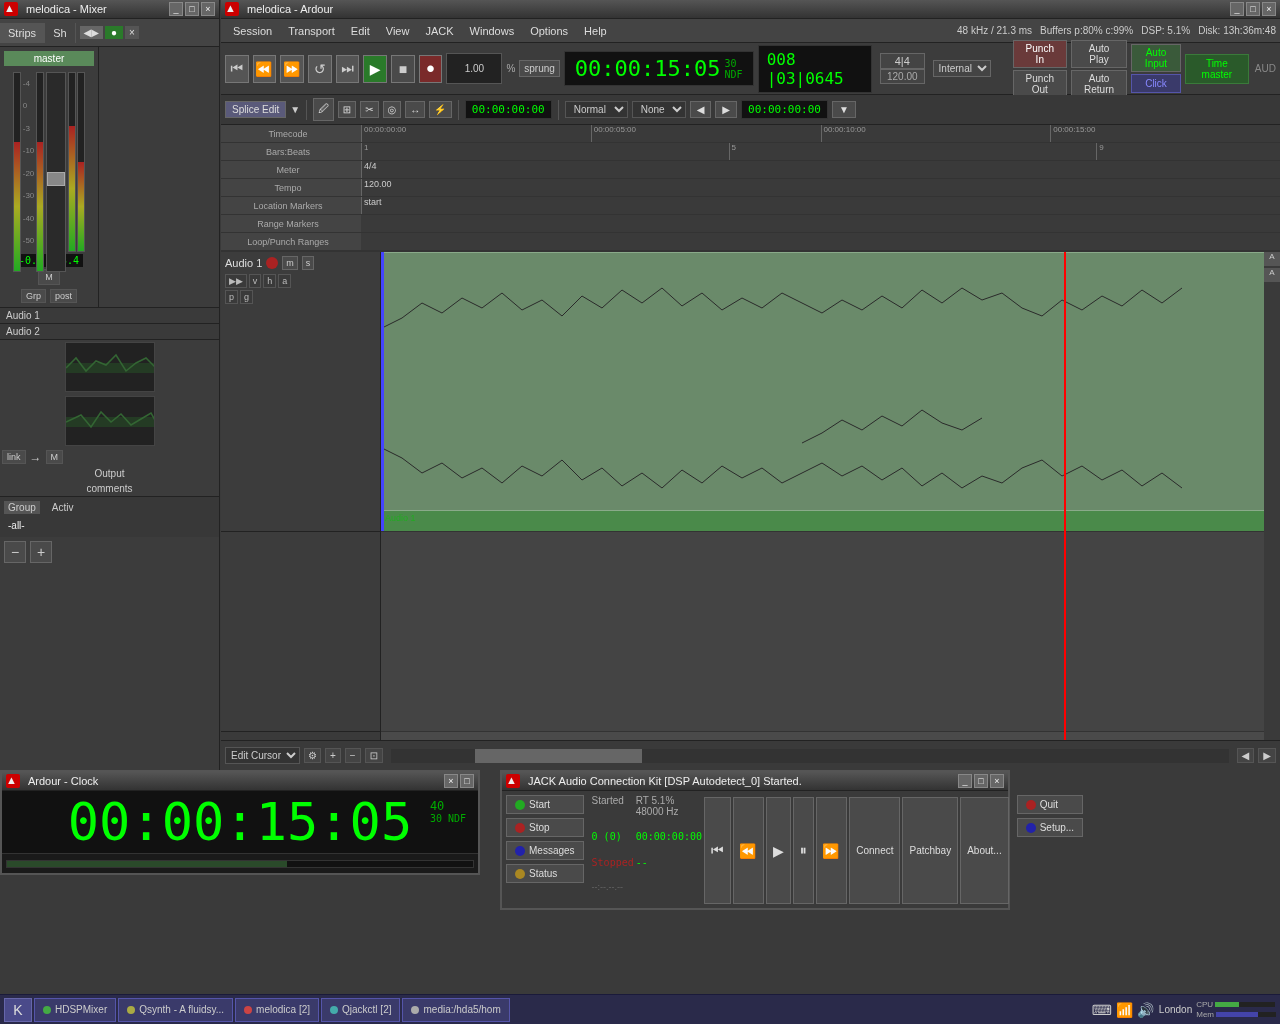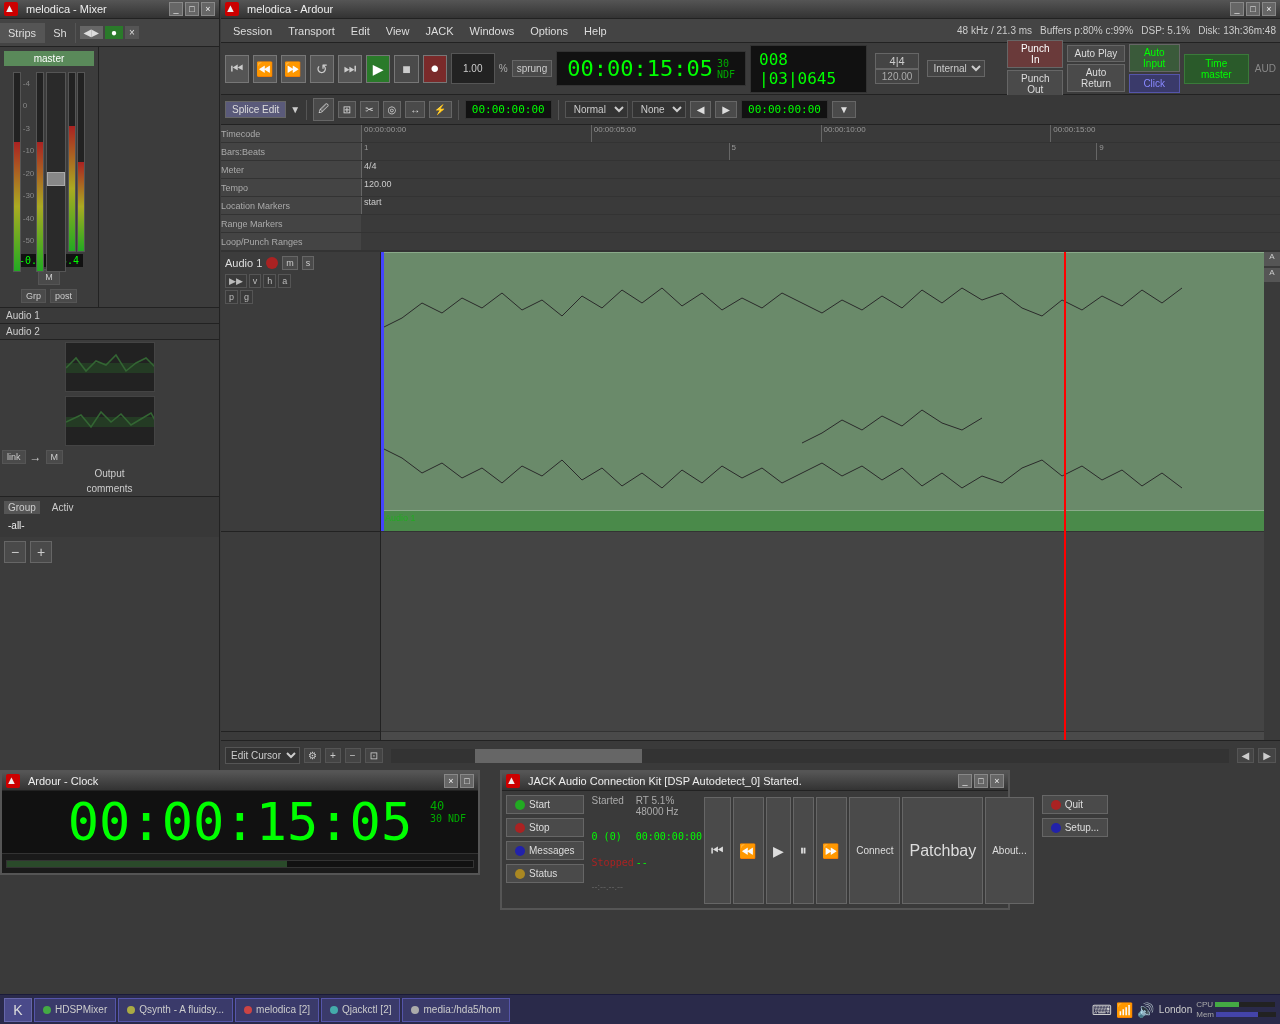--- a/index.html
+++ b/index.html
@@ -109,21 +109,21 @@
       padding: 3px 8px; font-size: 10px; cursor: pointer;
     }
 
     .click-btn {
       background: #3a3a6a; color: #88f; border: 1px solid #55a;
       padding: 3px 8px; font-size: 10px; cursor: pointer;
     }
 
     .rate-input { 
       background: #222; border: 1px solid #555; color: #ccc; 
-      width: 44px; font-size: 10px; text-align: center; padding: 9px;
+      width: 56px; font-size: 10px; text-align: center; padding: 9px;
     }
     .rate-pct { color: #aaa; font-size: 10px; }
     .sprung-btn { 
       background: #4a4a4a; border: 1px solid #666; color: #ccc; 
       font-size: 10px; padding: 2px 4px; cursor: pointer;
     }
 
     
     #edit-toolbar {
       background: #383838; height: 30px; display: flex; align-items: center;
@@ -148,21 +148,21 @@
       display: flex; flex-direction: column; flex: 1; overflow: hidden;
     }
     #ruler-area {
       background: #444; border-bottom: 1px solid #333;
       display: flex; flex-direction: column;
     }
     .ruler-row {
       display: flex; height: 18px; align-items: center; border-bottom: 1px solid #333;
     }
     .ruler-label {
-      width: 140px; font-size: 9px; color: #aaa; text-align: left; padding-right: 6px;
+      width: 140px; font-size: 9px; color: #aaa; text-align: center; padding-right: 6px;
       flex-shrink: 0;
     }
     .ruler-content {
       flex: 1; height: 100%; background: #3a3a3a; position: relative; overflow: hidden;
     }
     .ruler-tick { position: absolute; top: 0; height: 100%; border-left: 1px solid #666; font-size: 8px; color: #999; padding-left: 2px; }
 
     
     #tracks-area {
       flex: 1; display: flex; overflow: hidden;
@@ -694,21 +694,21 @@
         <span class="jack-status-value">--</span>
         <span style="font-size:9px;color:#666;">--:--.--.--</span>
       </div>
       <div class="jack-nav-row">
         <button class="jack-btn nav-btn">⏮</button>
         <button class="jack-btn nav-btn">⏪</button>
         <button class="jack-btn nav-btn">▶</button>
         <button class="jack-btn nav-btn">⏸</button>
         <button class="jack-btn nav-btn">⏩</button>
         <button class="jack-btn" style="font-size:10px;padding:3px 6px;">Connect</button>
-        <button class="jack-btn" style="font-size:16px;padding:3px 6px;">Patchbay</button>
+        <button class="jack-btn" style="font-size:10px;padding:3px 6px;">Patchbay</button>
         <button class="jack-btn" style="font-size:10px;padding:3px 6px;">About...</button>
       </div>
     </div>
 
     <div style="display:flex;flex-direction:column;gap:4px;">
       <button class="jack-btn">
         <span class="btn-icon red"></span>
         <span>Quit</span>
       </button>
       <button class="jack-btn">

